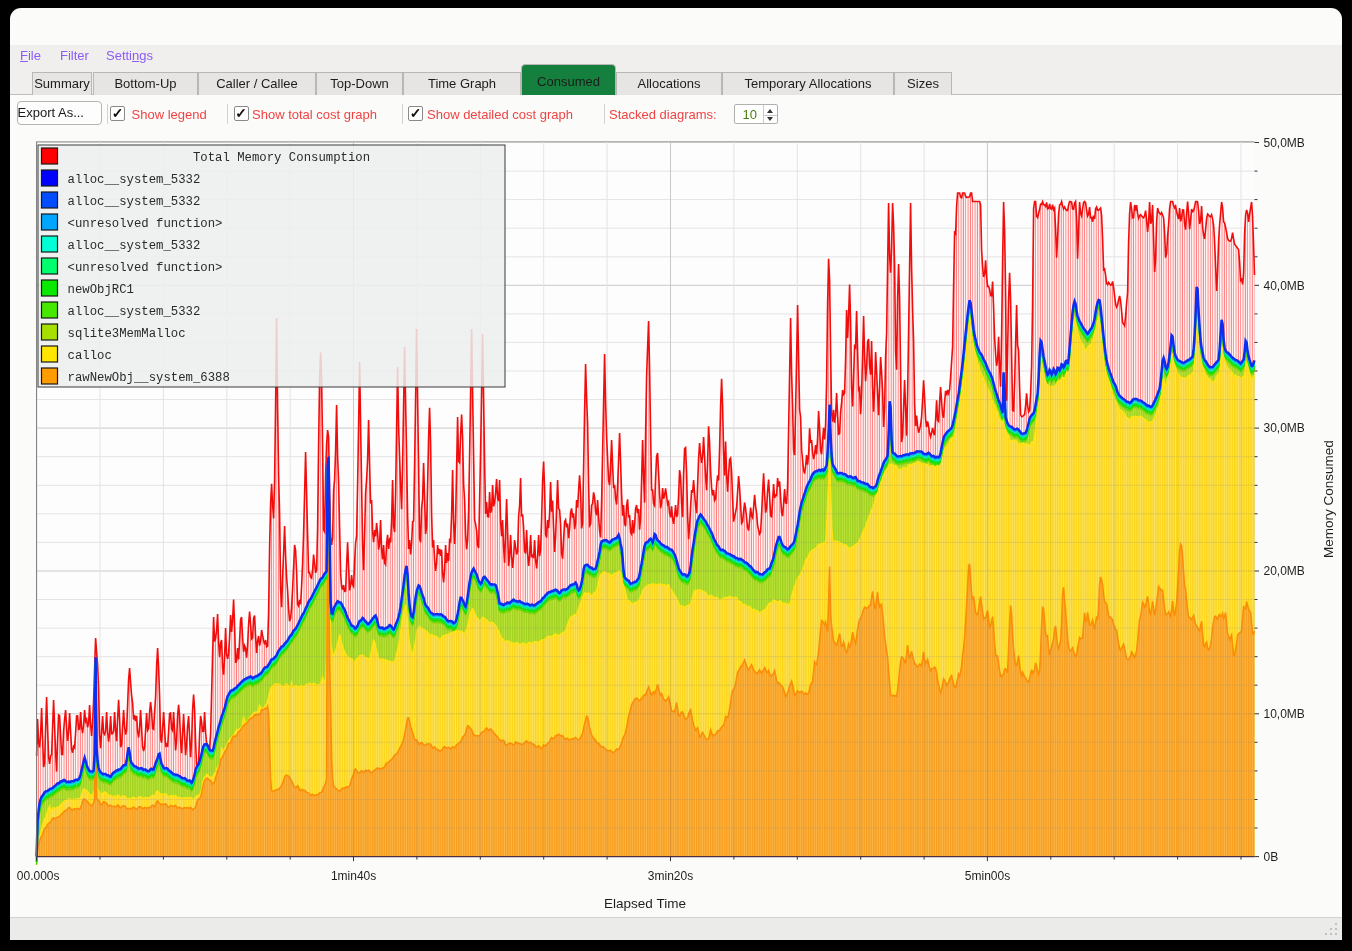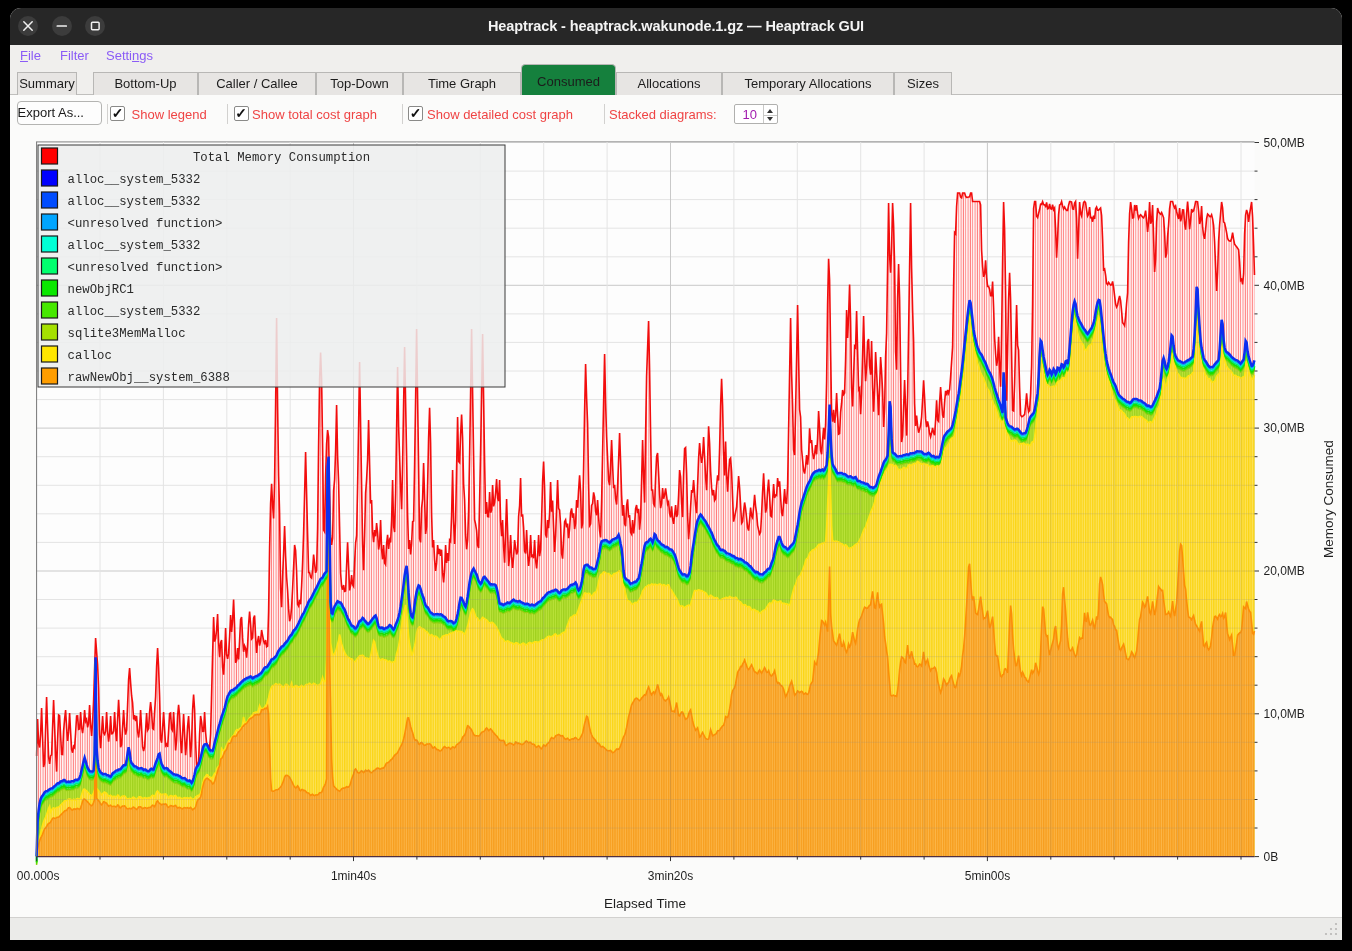--- a/index.html
+++ b/index.html
@@ -20,44 +20,33 @@
 .toolbar { position:absolute; left:0; top:87px; width:100%; height:44px; background:#fbfbfa; }
 .btn { position:absolute; left:6.5px; top:5.5px; width:85px; height:24px; background:#fdfdfd;
         border:1px solid #b4b4b2; border-radius:4px; font-size:13px; text-align:left;
         line-height:22px; color:#1a1a1a; }
 .cb { position:absolute; top:11px; width:15px; height:15px; background:#fff;
        border:1px solid #8a8a88; border-radius:2px; color:#111; font-size:14px; font-weight:bold;
        line-height:13px; text-align:center; }
 .cblab { position:absolute; top:12px; font-size:13px; color:#ef4444; }
 .sep { position:absolute; top:9px; width:1px; height:20px; background:#d2d1cf; }
 .spin { position:absolute; left:723.5px; top:9px; width:44px; height:20px; background:#fff;
-         border:1px solid #b0b0ae; border-radius:2px; font-size:13px; color:#a21caf; }
+         border:1px solid #b0b0ae; border-radius:2px; font-size:13px; color:#4d7c0f; }
 .statusbar { position:absolute; left:0; bottom:0; width:100%; height:23.5px; background:#ebebe9;
               border-top:1px solid #d2d1cf; }
 </style></head>
 <body>
 <div class="win">
-  <div class="titlebar">
-    <div class="tbtn" style="left:8px"></div>
-    <div class="tbtn" style="left:41.8px"></div>
-    <div class="tbtn" style="left:75.3px"></div>
-    <svg width="110" height="37" style="position:absolute;left:0;top:0">
-      <path d="M13.8 13.8 L22.2 22.2 M22.2 13.8 L13.8 22.2" stroke="#f0f0f0" stroke-width="1.5" stroke-linecap="round"></path>
-      <line x1="47.3" y1="18" x2="56.3" y2="18" stroke="#f0f0f0" stroke-width="1.7" stroke-linecap="round"></line>
-      <rect x="81.5" y="14.2" width="7.6" height="7.6" fill="none" stroke="#f0f0f0" stroke-width="1.5" rx="1"></rect>
-    </svg>
-    <div class="title">Heaptrack - heaptrack.wakunode.1.gz — Heaptrack GUI</div>
-  </div>
   <div class="menubar">
     <span style="left:10px"><u>F</u>ile</span>
     <span style="left:50px">Filter</span>
     <span style="left:96px">Setti<u>n</u>gs</span>
   </div>
   <div class="tabrow">
-    <div class="tab" style="left:7px;width:60px">Summary</div>
+    <div class="tab" style="left:22px;width:60px">Summary</div>
     <div class="tab" style="left:83px;width:105px">Bottom-Up</div>
     <div class="tab" style="left:188px;width:118px">Caller / Callee</div>
     <div class="tab" style="left:306px;width:87px">Top-Down</div>
     <div class="tab" style="left:393px;width:118px">Time Graph</div>
     <div class="tab sel" style="left:511px;width:95px">Consumed</div>
     <div class="tab" style="left:606px;width:106px">Allocations</div>
     <div class="tab" style="left:712px;width:172px">Temporary Allocations</div>
     <div class="tab" style="left:884px;width:58px">Sizes</div>
   </div>
   <div class="toolbar">

